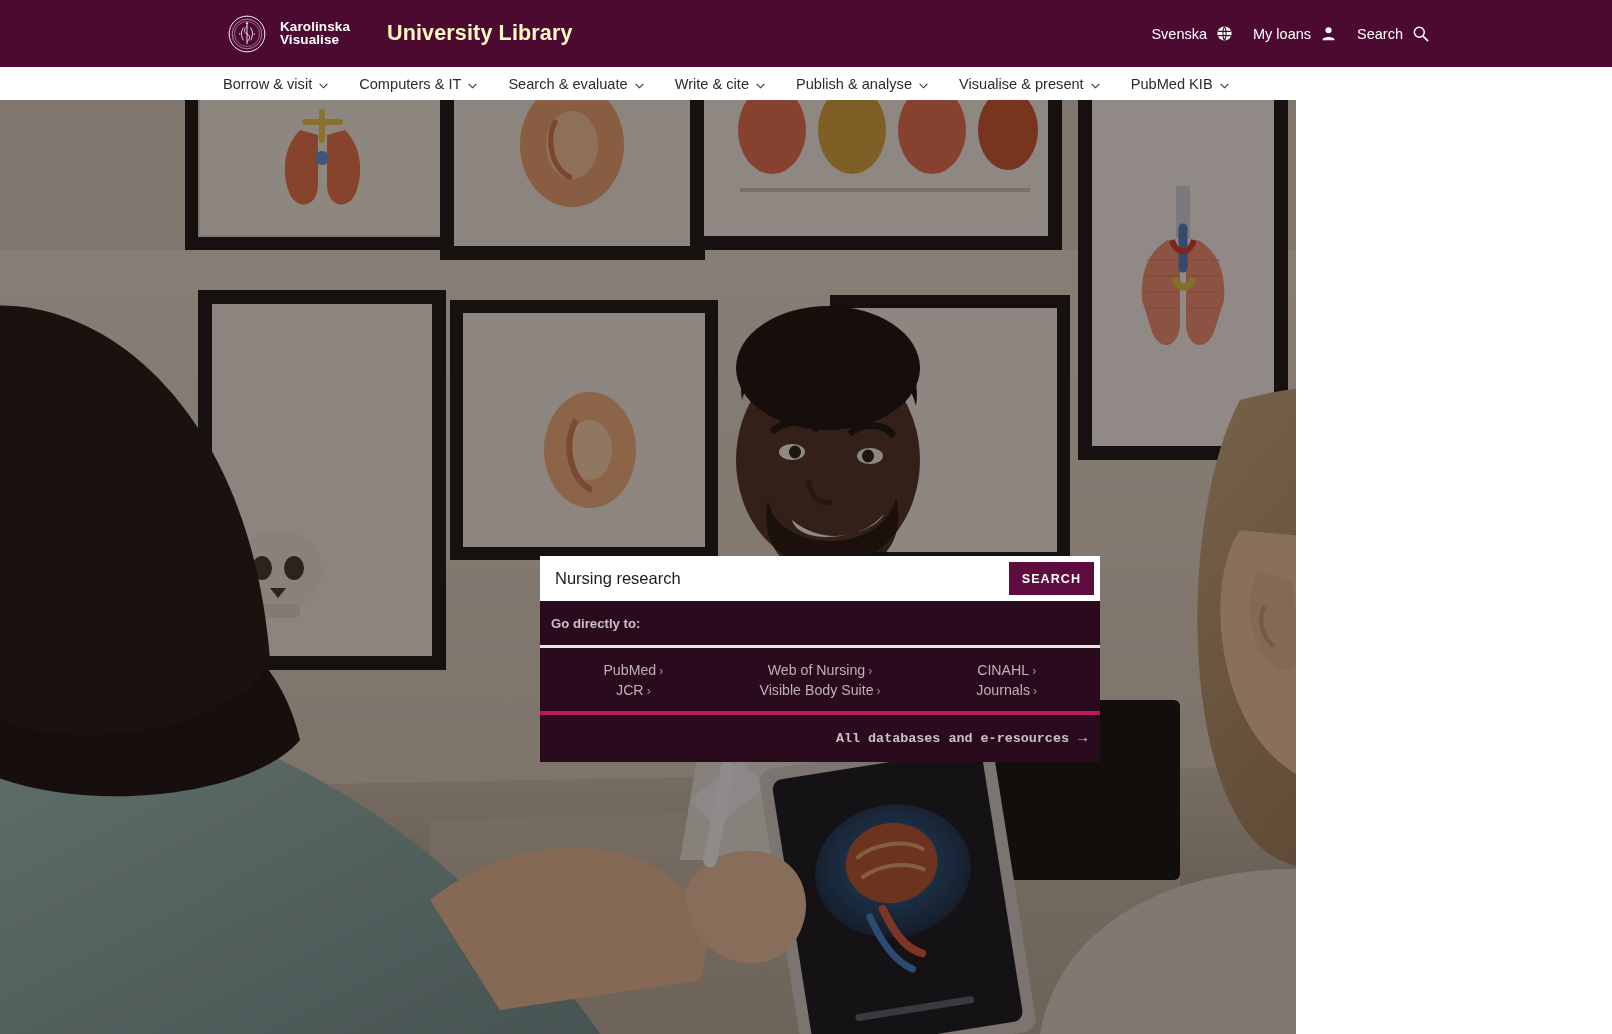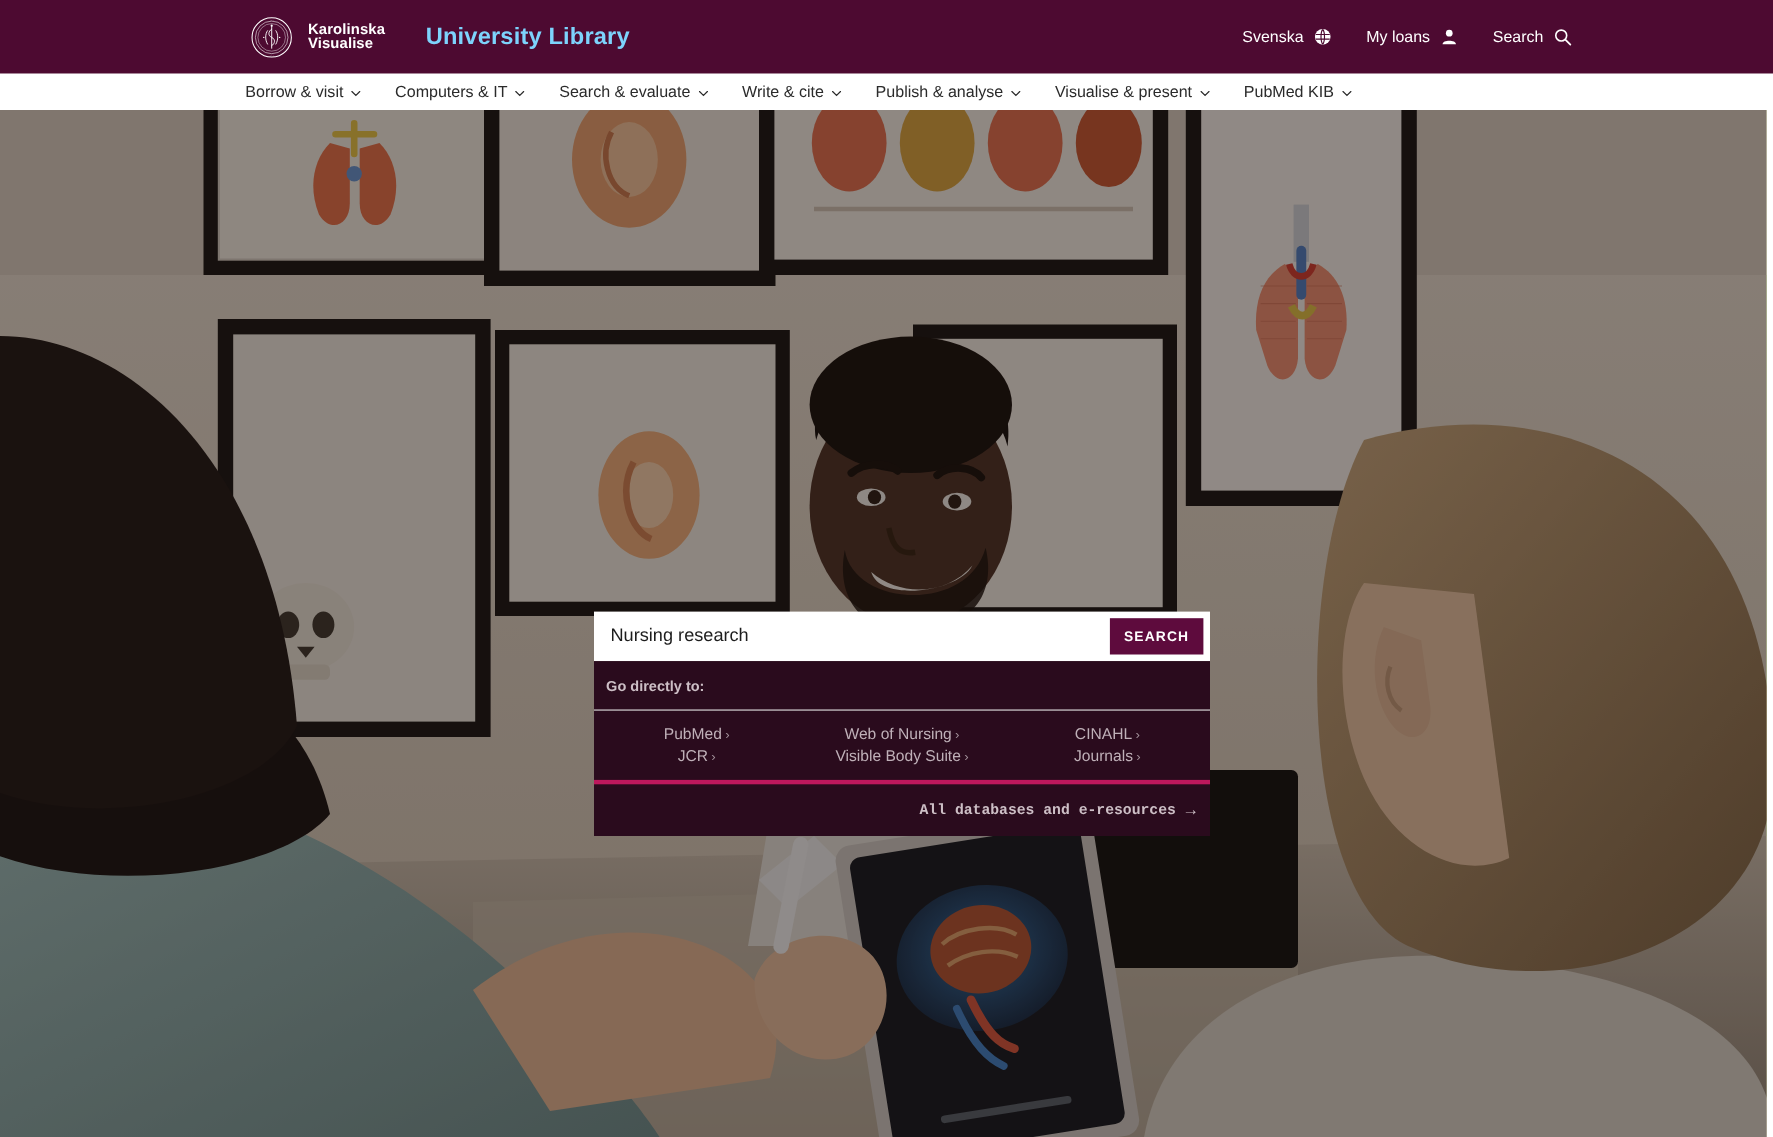--- a/index.html
+++ b/index.html
@@ -23,26 +23,26 @@
     position: absolute; left: 228px; top: 0; height: 67px;
     display: flex; align-items: center; gap: 14px; justify-content: center;
   }
   .seal { width: 38px; height: 38px; display: block; }
   .seal-word {
     color: #ffffff; font-size: 13.5px; font-weight: bold;
     line-height: 12.5px; letter-spacing: .1px;
     white-space: pre-line;
   }
   .brand-title {
-    color: #7dd3fc; font-size: 21.5px; font-weight: 600;
+    color: #fef9c3; font-size: 21.5px; font-weight: 600;
     letter-spacing: .15px; margin-left: 23px;
   }
   .header-right {
     position: absolute; right: 183px; top: 0; height: 67px;
-    display: flex; align-items: center; gap: 11px;
+    display: flex; align-items: center; gap: 0;
   }
   .hr-item {
     display: flex; align-items: center; gap: 9px;
     color: #ffffff; font-size: 14.5px;
     padding: 0 0 0 0; margin-left: 20px;
     cursor: pointer; white-space: nowrap;
   }
   .hr-item:first-child { margin-left: 0; }
   .hr-icon { display: inline-flex; align-items: center; }
 
@@ -57,21 +57,21 @@
   .nav-item {
     display: flex; align-items: center; gap: 7px;
     font-size: 14.6px; color: #2b2b2b;
     margin-right: 31px; cursor: pointer; white-space: nowrap;
   }
   .caret { display: inline-block; }
 
   
   .hero {
     position: absolute; top: 100px; left: 0;
-    width: 1606px; height: 934px;
+    width: 1296px; height: 934px;
     overflow: hidden;
     background: #4d7c0f;
   }
   .hero svg { position: absolute; top: 0; left: 0; }
   .hero-dim {
     position: absolute; inset: 0;
     background: rgba(24,16,14,0.46);
     pointer-events: none;
   }
 
@@ -111,21 +111,21 @@
 
   .dropdown {
     width: 560px;
     background: #2a0b1d;
     color: #d9cfd4;
   }
   .dd-label {
     font-size: 13.2px; font-weight: bold;
     color: #cdbfc6;
     padding: 15px 0 14px 11px;
-    border-bottom: 1px solid #e5e5e5;
+    border-bottom: 3px solid #e5e5e5;
   }
   .dd-links {
     display: grid;
     grid-template-columns: 1fr 1fr 1fr;
     row-gap: 4px;
     padding: 14px 0 13px 0;
     border-bottom: 4px solid #be185d;
     justify-items: center;
   }
   .dd-link {

